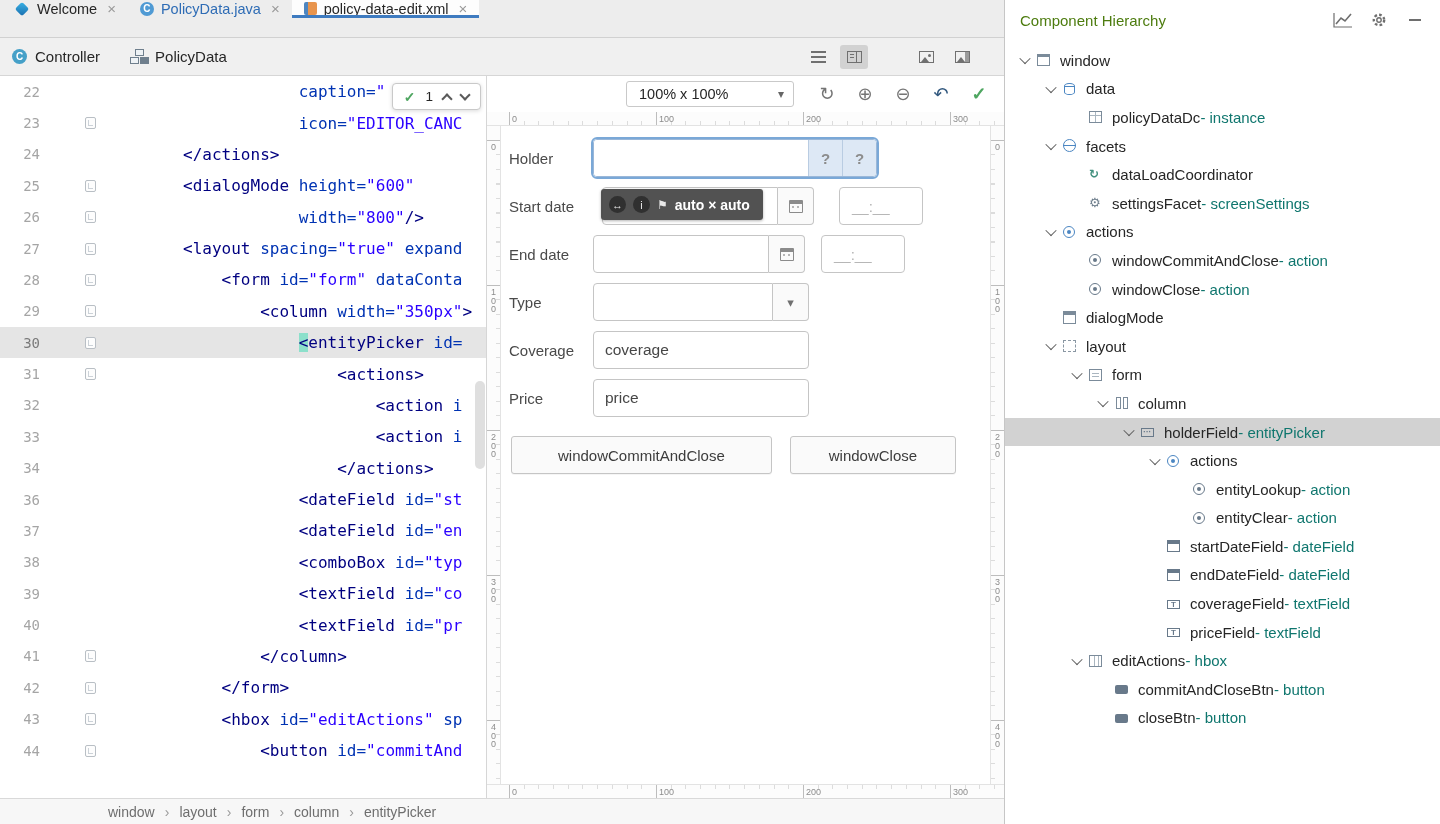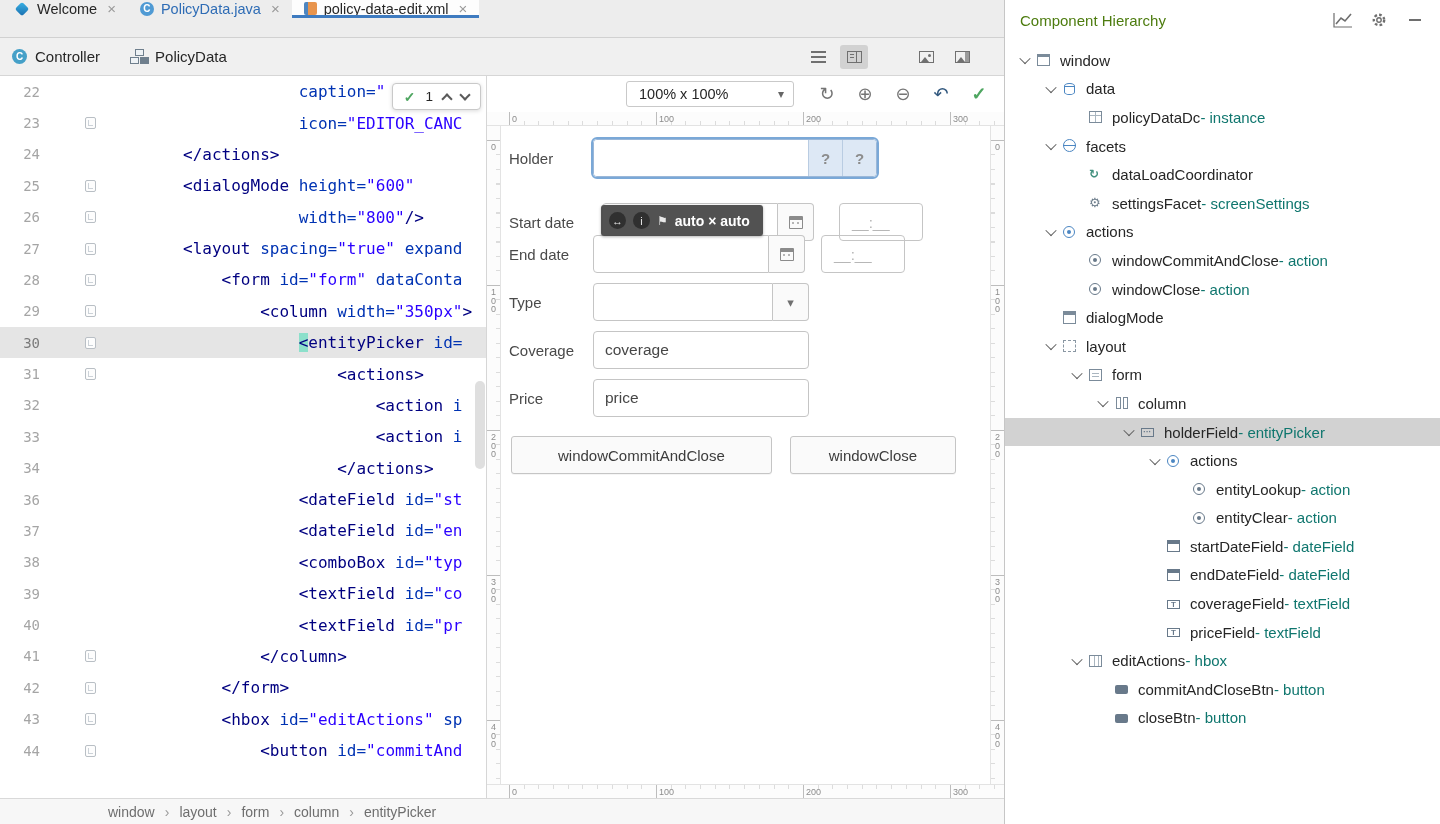--- a/index.html
+++ b/index.html
@@ -452,21 +452,21 @@
           <div class="canvas">
             <div class="pform">
                 <div class="frow" style="top: 12px;">
                   <div class="flab">Holder</div>
                   <div class="pickwrap selected">
                     <div class="pinp"></div>
                     <div class="pbtn">?</div>
                     <div class="pbtn">?</div>
                   </div>
                 </div>
-                <div class="frow" style="top: 76px; gap: 9px;">
+                <div class="frow" style="top: 60px; gap: 9px;">
                   <div class="flab">Start date</div>
                   <div class="datewrap">
                     <div class="dinp"></div>
                     <div class="calbtn">
                       <span class="calic"></span>
                     </div>
                   </div>
                   <div class="tinp">__:__</div>
                   <div class="sizett">
                     <span class="ttic">↔</span>

